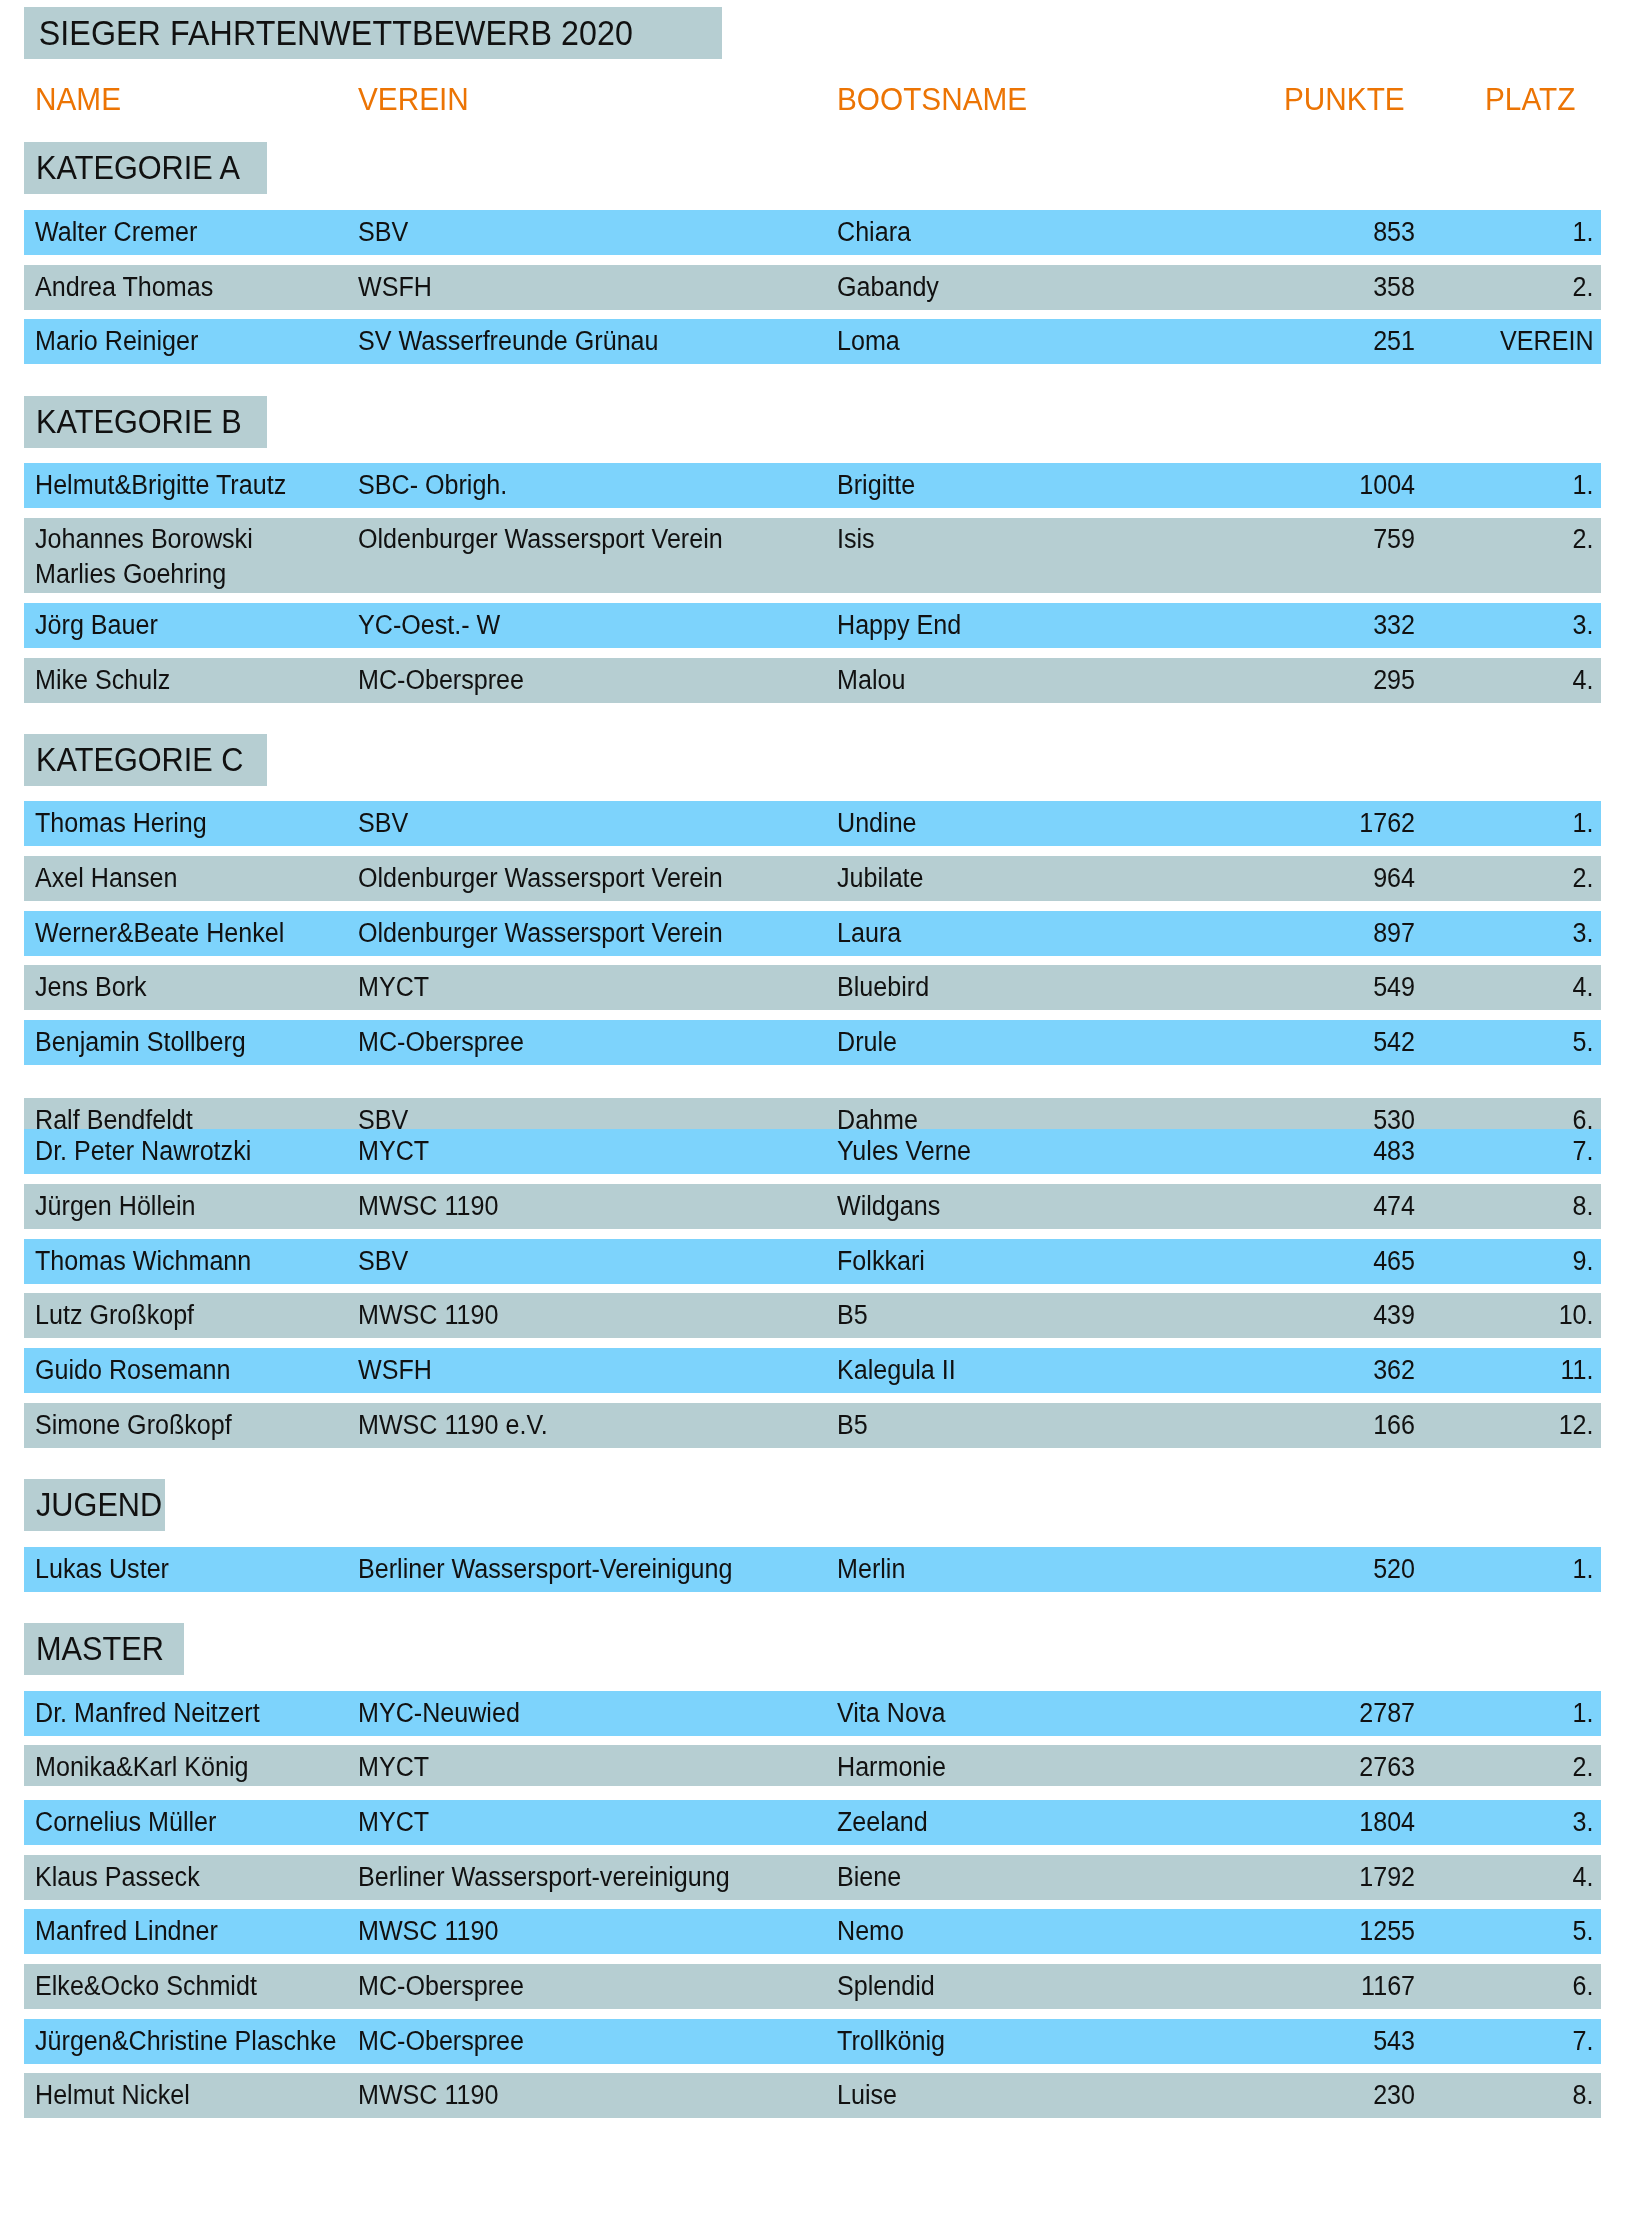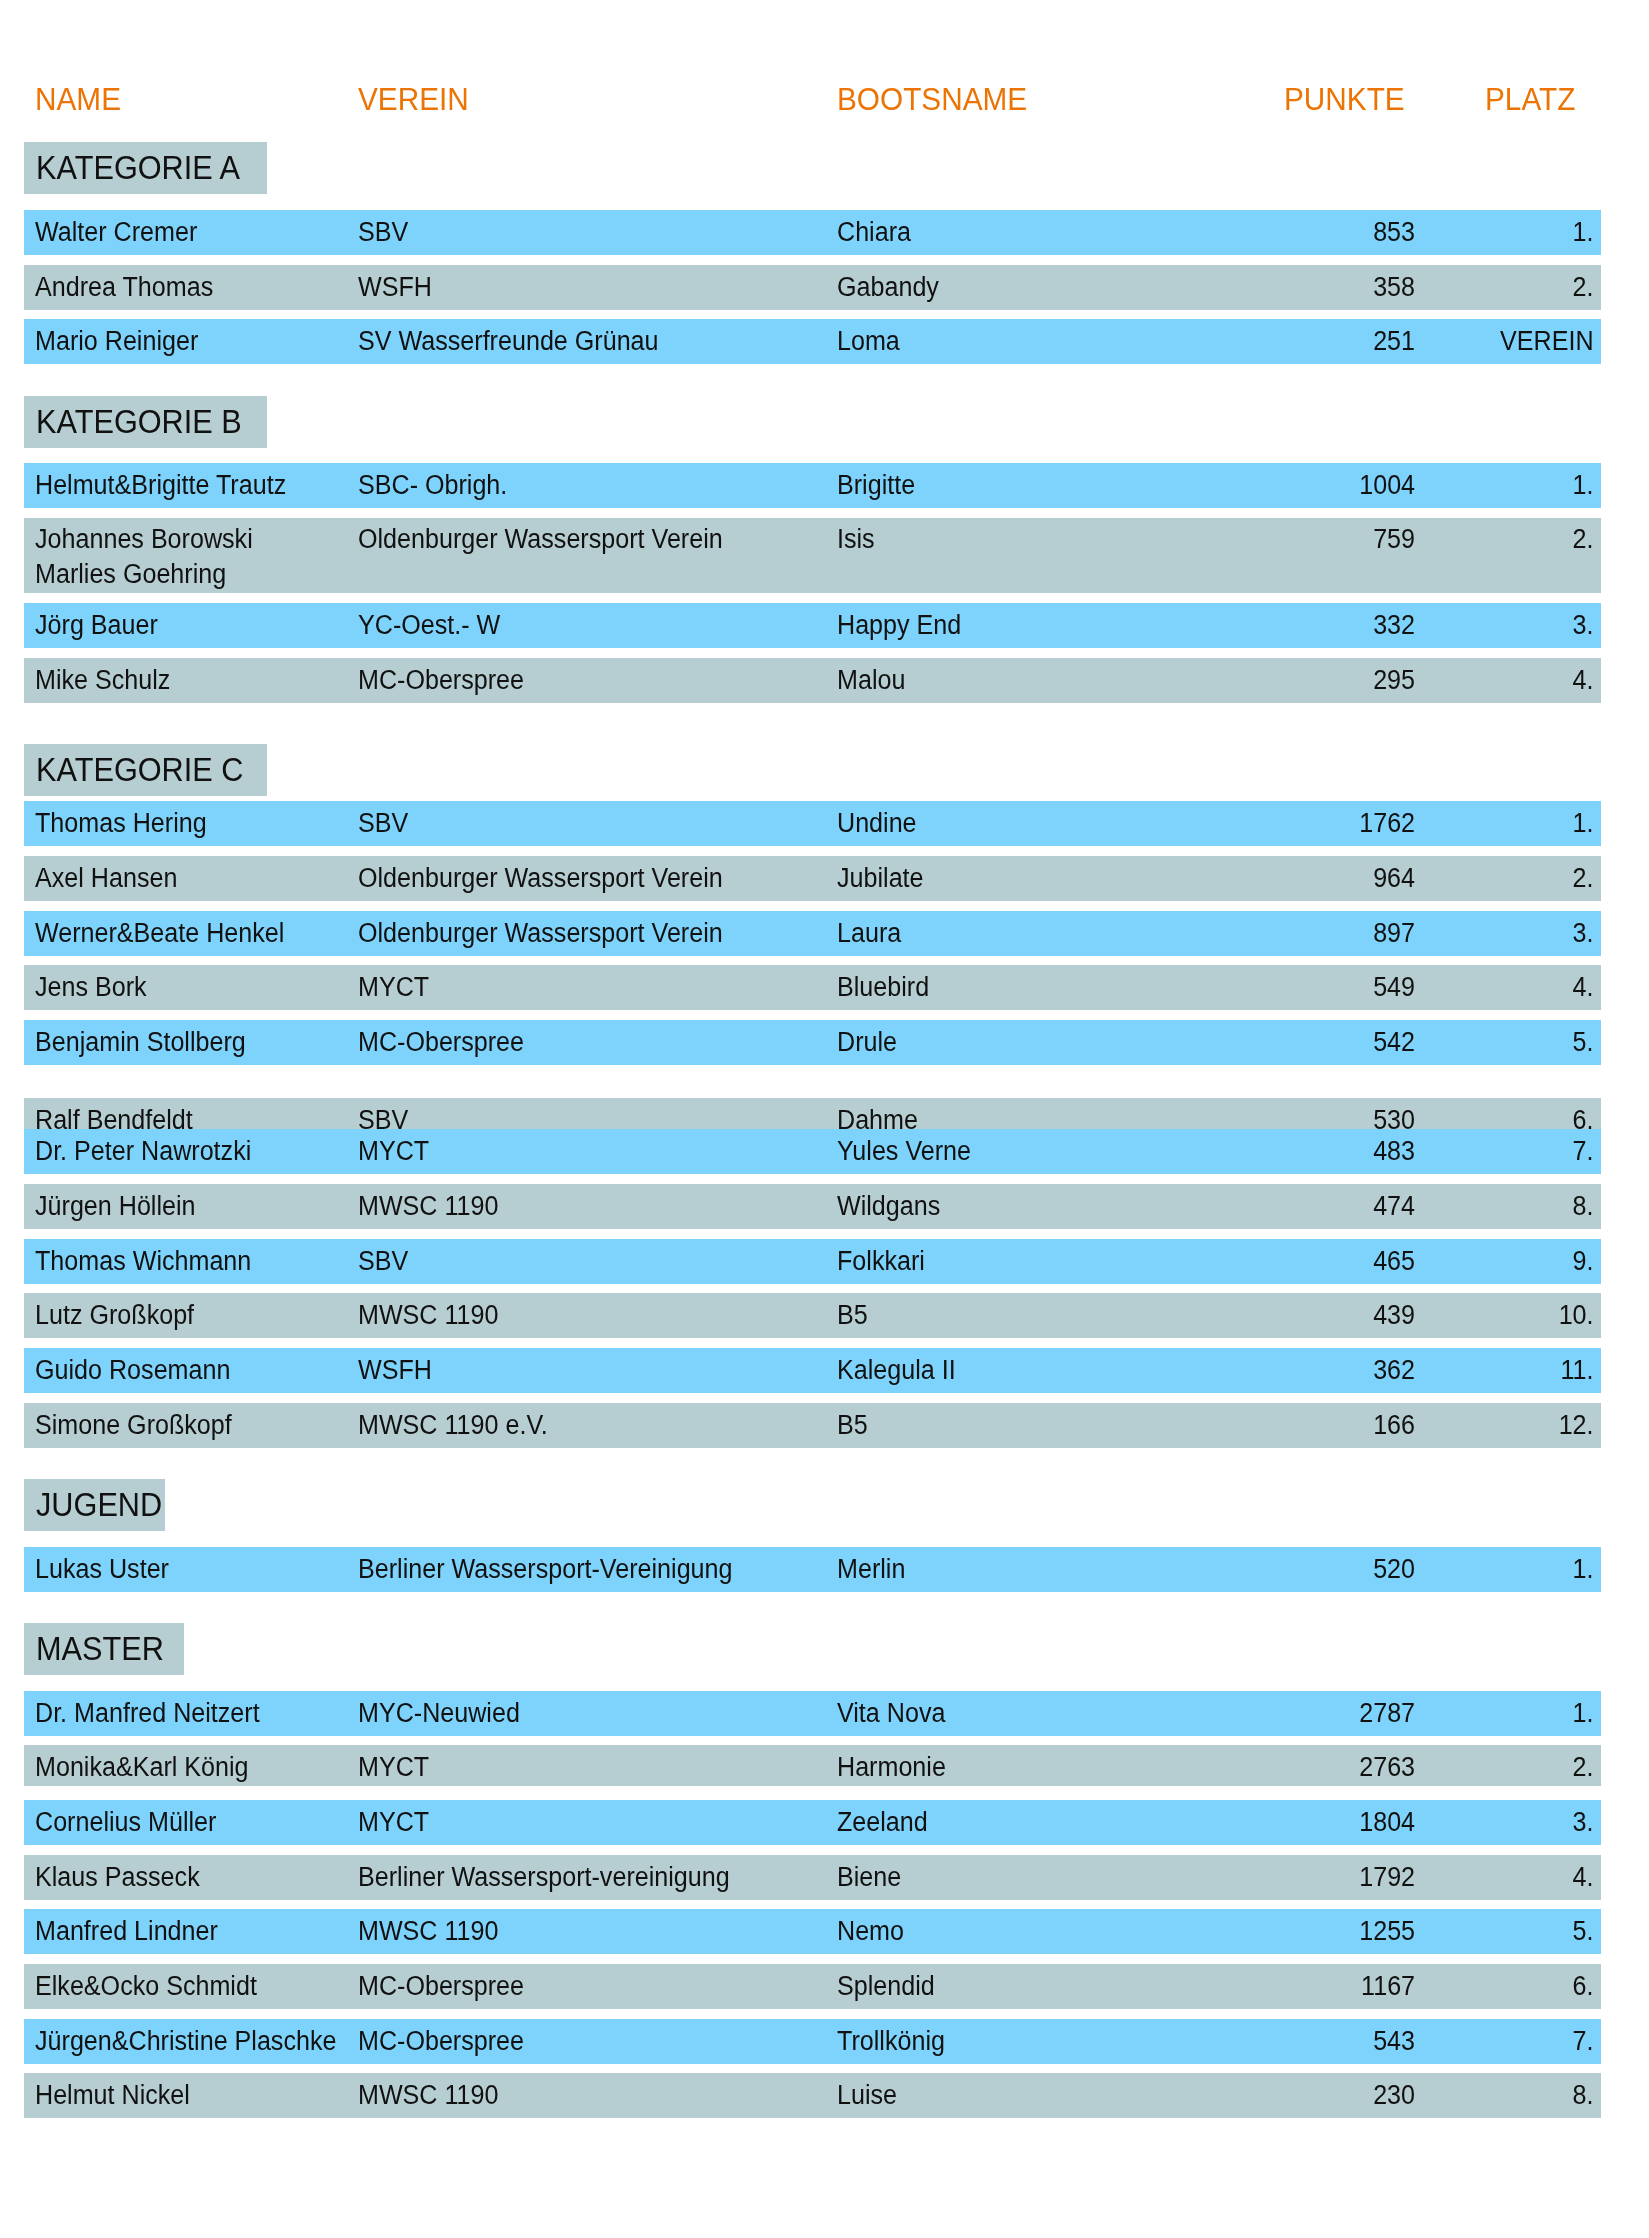--- a/index.html
+++ b/index.html
@@ -109,20 +109,23 @@
   .c-verein { left: 334px;  transform-origin: left center; }
   .c-boot   { left: 813px; transform-origin: left center; }
   .c-punkte { right: 186px; transform-origin: right center; text-align: right;}
   .c-platz  { right: 7.2px;  transform-origin: right center; text-align: right;}
 </style>
 </head>
 <body>
 
 <div class="page">
 
+  <div class="title-band">
+    <span class="title-text">SIEGER FAHRTENWETTBEWERB 2020</span>
+  </div>
 
   <div class="col-header">
     <span class="col col-name">NAME</span>
     <span class="col col-verein">VEREIN</span>
     <span class="col col-boot">BOOTSNAME</span>
     <span class="col col-punkte">PUNKTE</span>
     <span class="col col-platz">PLATZ</span>
   </div>
 
   <div id="sections-host">
@@ -175,21 +178,21 @@
         <span class="cell c-punkte" style="top: 5px;">332</span>
         <span class="cell c-platz" style="top: 5px;">3.</span>
       </div>
       <div class="row blue" style="top: 658px; height: 45px;">
         <span class="cell c-name" style="top: 5px;">Mike Schulz</span>
         <span class="cell c-verein" style="top: 5px;">MC-Oberspree</span>
         <span class="cell c-boot" style="top: 5px;">Malou</span>
         <span class="cell c-punkte" style="top: 5px;">295</span>
         <span class="cell c-platz" style="top: 5px;">4.</span>
       </div>
-      <div class="section-head" style="top: 734px; width: 243px; margin-top: 10px;">
+      <div class="section-head" style="top: 734px; width: 243px;">
         <span class="sh-text">KATEGORIE C</span>
       </div>
       <div class="row orange" style="top: 801px; height: 45px;">
         <span class="cell c-name" style="top: 5px;">Thomas Hering</span>
         <span class="cell c-verein" style="top: 5px;">SBV</span>
         <span class="cell c-boot" style="top: 5px;">Undine</span>
         <span class="cell c-punkte" style="top: 5px;">1762</span>
         <span class="cell c-platz" style="top: 5px;">1.</span>
       </div>
       <div class="row blue" style="top: 856px; height: 45px;">

